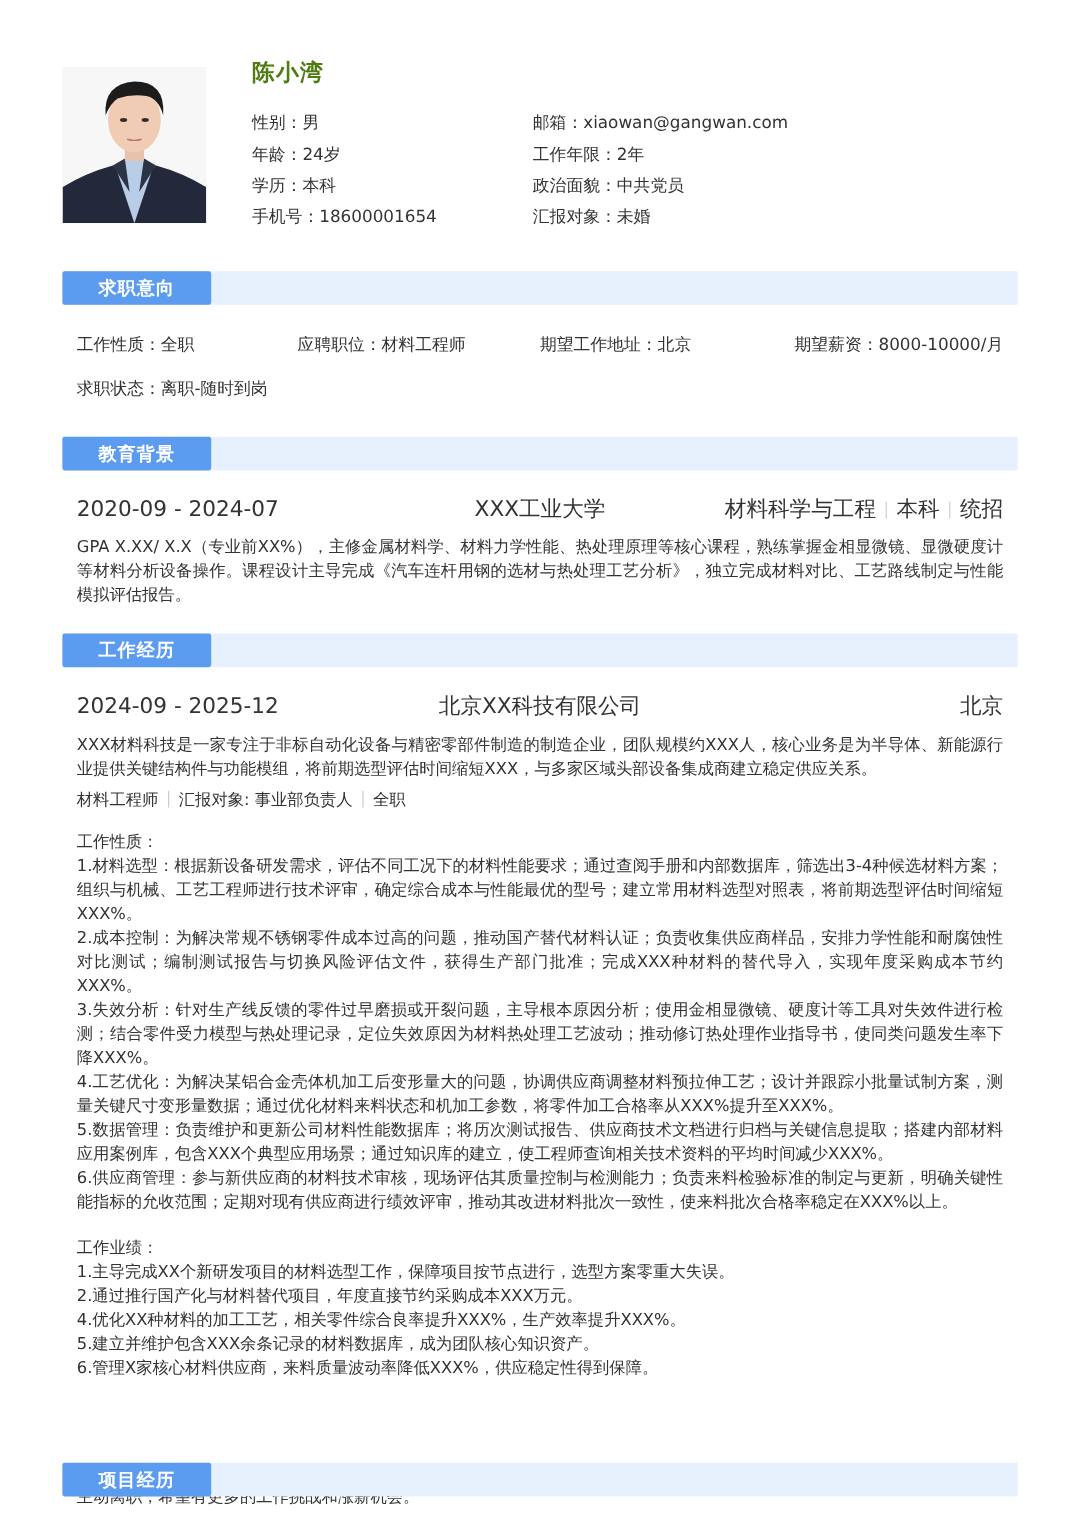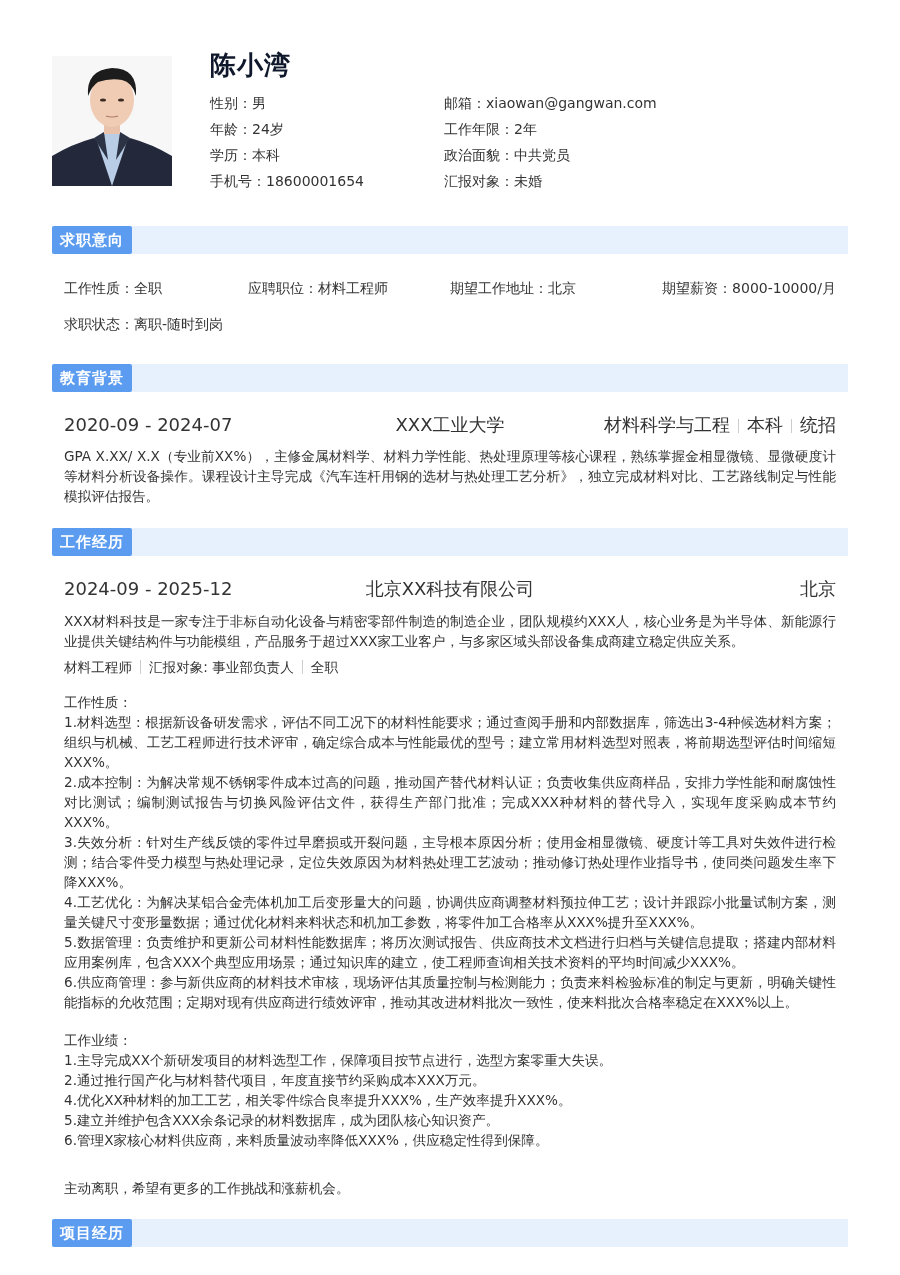--- a/index.html
+++ b/index.html
@@ -1,29 +1,29 @@
 <!DOCTYPE html>
 <html><head>
 <meta charset="utf-8">
 <style>
   * { box-sizing: border-box; margin: 0; padding: 0; }
   html, body { width: 900px; height: 1275px; overflow: hidden; background: #ffffff; }
   body { font-family: "DejaVu Sans", "Liberation Sans", sans-serif; color: #333333; font-size: 14px; position: relative; }
 
   .header { position: absolute; left: 52px; top: 48px; width: 796px; height: 140px; }
   .photo { position: absolute; left: 0; top: 8px; width: 120px; height: 130px; background: #f6f6f6; overflow: hidden; }
-  .name { position: absolute; left: 158px; top: 0; font-size: 26px; font-weight: bold; color: #0f172a; letter-spacing: 1px; }
+  .name { position: absolute; left: 158px; top: 0; font-size: 19px; font-weight: bold; color: #4d7c0f; letter-spacing: 1px; }
   .info-col { position: absolute; top: 45px; }
   .info-col.left { left: 158px; }
   .info-col.right { left: 392px; }
   .info-row { height: 26px; line-height: 20px; font-size: 14px; color: #333; white-space: nowrap; }
   .info-row .k { color: #333; }
 
   .section { position: absolute; left: 52px; width: 796px; height: 28px; background: #e7f1fd; }
-  .section .tag { position: absolute; left: 0; top: 0; height: 28px; width: 80px; background: #5b9cf0; color: #fff; font-weight: bold; font-size: 15px; line-height: 28px; text-align: center; border-radius: 2px; letter-spacing: 1px; }
+  .section .tag { position: absolute; left: 0; top: 0; height: 28px; width: 124px; background: #5b9cf0; color: #fff; font-weight: bold; font-size: 15px; line-height: 28px; text-align: center; border-radius: 2px; letter-spacing: 1px; }
 
   .intent-row { position: absolute; left: 64px; width: 772px; font-size: 14px; line-height: 20px; white-space: nowrap; }
   .intent-item { position: absolute; top: 0; }
 
   .entry-head { position: absolute; left: 64px; width: 772px; height: 20px; font-size: 18px; line-height: 20px; }
   .entry-head .date { position: absolute; left: 0; }
   .entry-head .org { position: absolute; left: 0; right: 0; text-align: center; }
   .entry-head .right { position: absolute; right: 0; }
   .sep { display: inline-block; width: 1px; height: 14px; background: #cccccc; margin: 0 8px; vertical-align: -2px; }
 
@@ -92,21 +92,21 @@
 
 <div class="section" style="top:528px;">
   <div class="tag">工作经历</div>
 </div>
 <div class="entry-head" style="top:579px;">
   <span class="date">2024-09 - 2025-12</span>
   <span class="org">北京XX科技有限公司</span>
   <span class="right">北京</span>
 </div>
 <div class="para" style="top:611px;">
-  <p>XXX材料科技是一家专注于非标自动化设备与精密零部件制造的制造企业，团队规模约XXX人，核心业务是为半导体、新能源行业提供关键结构件与功能模组，产品服务于超过XXX家工业客户，与多家区域头部设备集成商建立稳定供应关系。</p>
+  <p>XXX材料科技是一家专注于非标自动化设备与精密零部件制造的制造企业，团队规模约XXX人，核心业务是为半导体、新能源行业提供关键结构件与功能模组，将前期选型评估时间缩短XXX，与多家区域头部设备集成商建立稳定供应关系。</p>
 </div>
 <div class="para" style="top:657px;">
   <span>材料工程师</span><span class="sep"></span><span>汇报对象: 事业部负责人</span><span class="sep"></span><span>全职</span>
 </div>
 
 <div class="para" style="top:692px;">
   <p>工作性质：</p>
   <p>1.材料选型：根据新设备研发需求，评估不同工况下的材料性能要求；通过查阅手册和内部数据库，筛选出3-4种候选材料方案；组织与机械、工艺工程师进行技术评审，确定综合成本与性能最优的型号；建立常用材料选型对照表，将前期选型评估时间缩短XXX%。</p>
   <p>2.成本控制：为解决常规不锈钢零件成本过高的问题，推动国产替代材料认证；负责收集供应商样品，安排力学性能和耐腐蚀性对比测试；编制测试报告与切换风险评估文件，获得生产部门批准；完成XXX种材料的替代导入，实现年度采购成本节约XXX%。</p>
   <p>3.失效分析：针对生产线反馈的零件过早磨损或开裂问题，主导根本原因分析；使用金相显微镜、硬度计等工具对失效件进行检测；结合零件受力模型与热处理记录，定位失效原因为材料热处理工艺波动；推动修订热处理作业指导书，使同类问题发生率下降XXX%。</p>
@@ -116,19 +116,19 @@
 </div>
 
 <div class="para" style="top:1030px;">
   <p>工作业绩：</p>
   <p>1.主导完成XX个新研发项目的材料选型工作，保障项目按节点进行，选型方案零重大失误。</p>
   <p>2.通过推行国产化与材料替代项目，年度直接节约采购成本XXX万元。</p>
   <p>4.优化XX种材料的加工工艺，相关零件综合良率提升XXX%，生产效率提升XXX%。</p>
   <p>5.建立并维护包含XXX余条记录的材料数据库，成为团队核心知识资产。</p>
   <p>6.管理X家核心材料供应商，来料质量波动率降低XXX%，供应稳定性得到保障。</p>
 </div>
-<div class="para" style="top:1178px;">
+<div class="para" style="top:1238px;">
   <p>主动离职，希望有更多的工作挑战和涨薪机会。</p>
 </div>
 
 <div class="section" style="top:1219px;">
   <div class="tag">项目经历</div>
 </div>
 
 </body></html>

